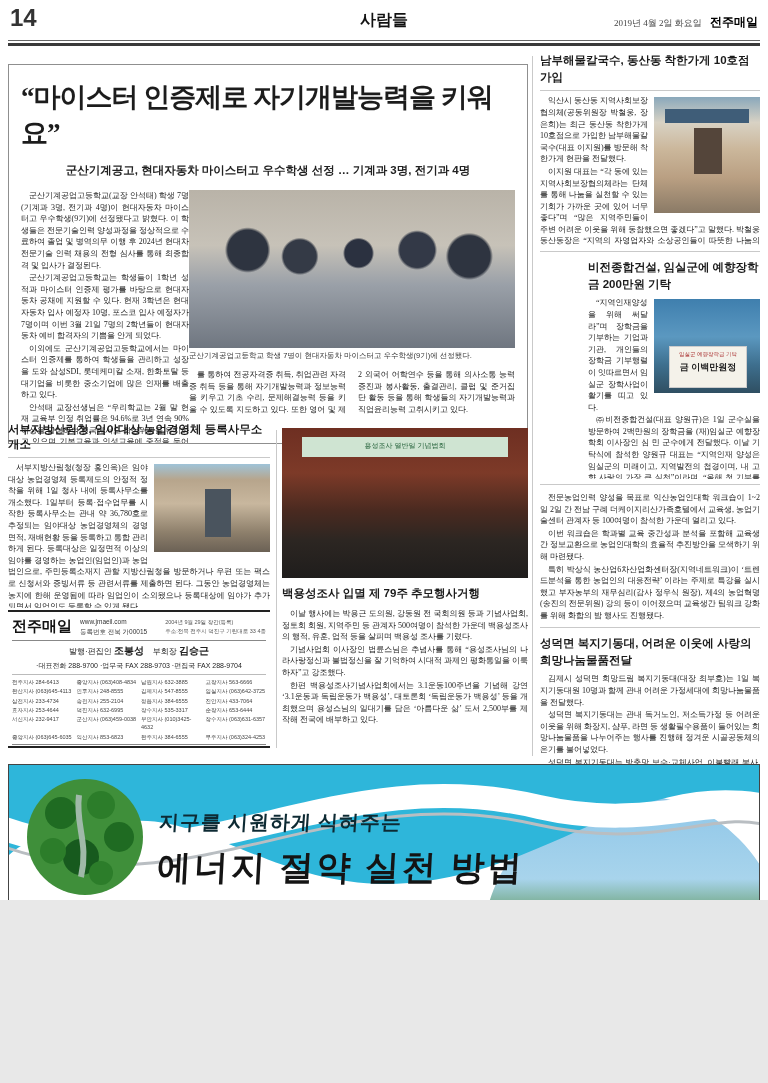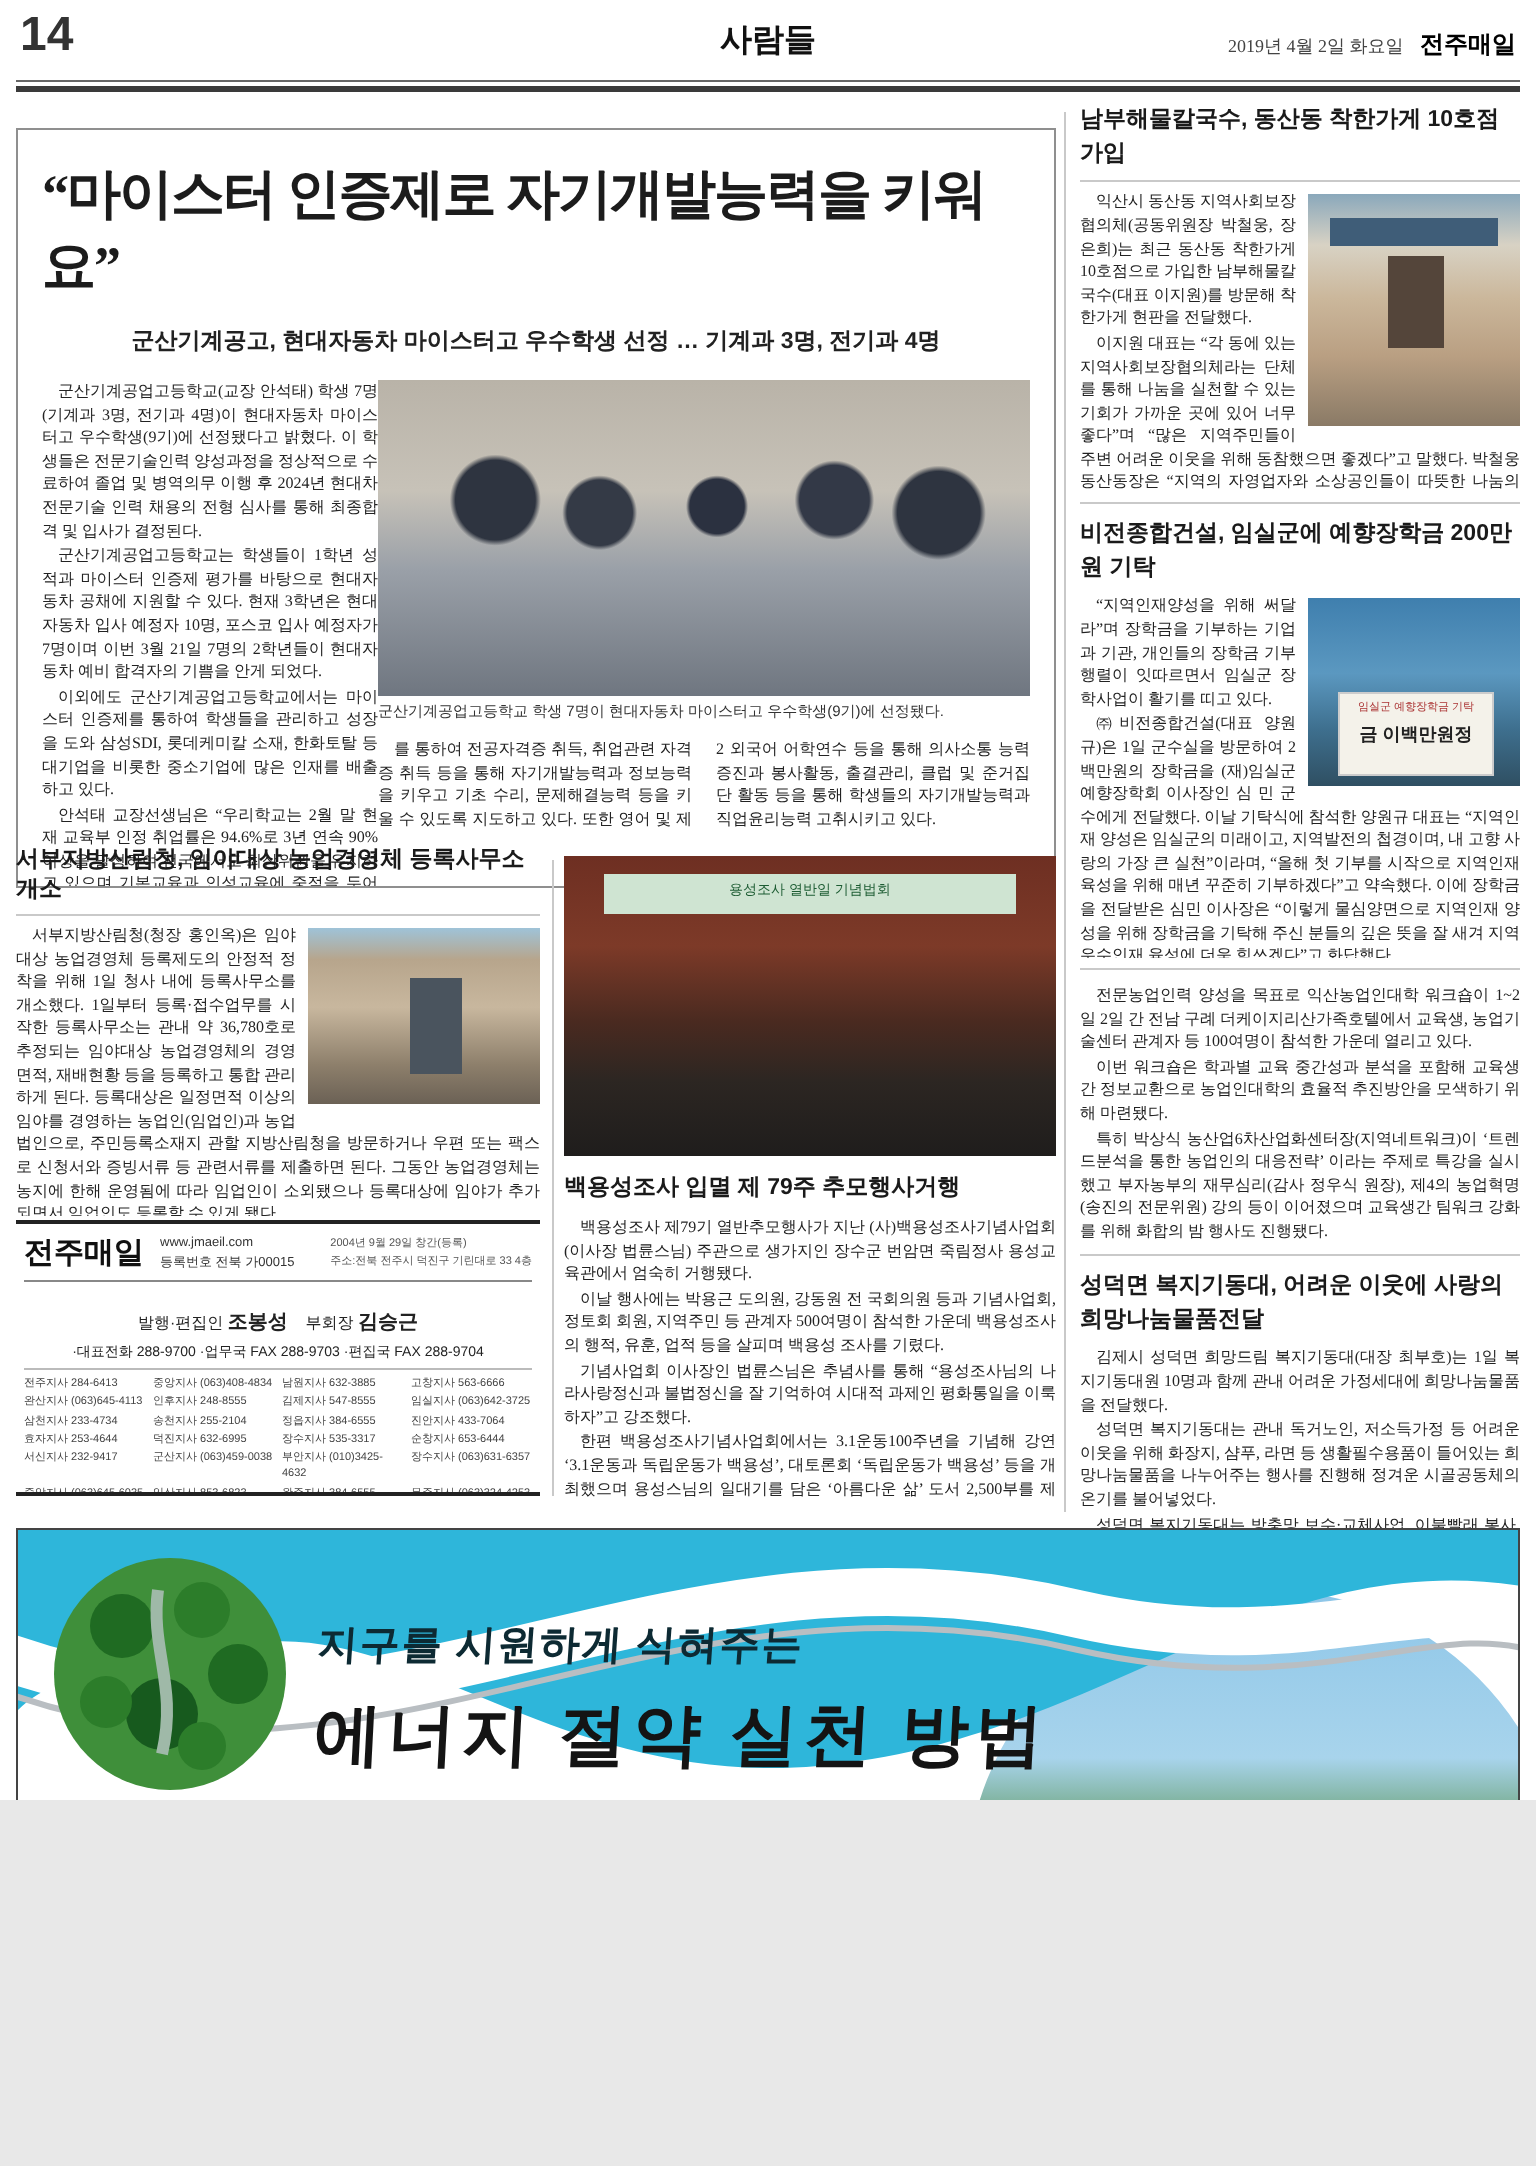--- a/index.html
+++ b/index.html
@@ -60,21 +60,21 @@
   .buddhist-h{margin-top:8px;}
   .buddhist-body{font-size:8px;line-height:1.45;margin-top:2px;}
   
   .mast{position:absolute;left:8px;top:610px;width:262px;height:138px;border-top:2px solid #222;
         border-bottom:2px solid #222;box-sizing:border-box;padding:5px 4px 2px 4px;
         font-family:"Liberation Sans",sans-serif;overflow:hidden;}
   .mast-row1{display:flex;align-items:center;gap:8px;}
   .mast-logo{font-family:"Liberation Serif",serif;font-weight:bold;font-size:15px;color:#111;}
   .mast-web{font-size:6.5px;color:#333;line-height:1.4;}
   .mast-est{font-size:5.5px;color:#555;line-height:1.5;margin-left:auto;text-align:left;}
-  .mast-pub{border-top:1px solid #888;margin-top:4px;padding-top:13px;text-align:center;font-size:8px;}
+  .mast-pub{border-top:1px solid #888;margin-top:4px;padding-top:3px;text-align:center;font-size:8px;}
   .mast-pub b{font-size:10px;}
   .mast-tel{text-align:center;font-size:7px;margin-top:3px;border-bottom:1px solid #bbb;padding-bottom:3px;}
   .mast-grid{display:grid;grid-template-columns:1fr 1fr 1fr 1fr;gap:1px 4px;font-size:5.5px;
              color:#444;margin-top:3px;line-height:1.5;}
   .mast-note{border-top:1px solid #888;margin-top:3px;padding-top:2px;font-size:5.8px;color:#333;
              text-align:center;}
   
   .rcol{position:absolute;left:540px;top:52px;width:220px;height:706px;
         font-size:8px;line-height:1.45;}
   .rart{overflow:hidden;padding-bottom:6px;}
@@ -164,21 +164,20 @@
 
     </div>
   </div>
 
   <div class="buddhist">
     <div class="photo buddhist-photo">
       <div class="buddhist-banner">용성조사 열반일 기념법회</div>
     </div>
     <div class="small-headline buddhist-h">백용성조사 입멸 제 79주 추모행사거행</div>
     <div class="buddhist-body">
-        <div class="para">백용성조사 제79기 열반추모행사가 지난 (사)백용성조사기념사업회(이사장 법륜스님) 주관으로 생가지인 장수군 번암면 죽림정사 용성교육관에서 엄숙히 거행됐다.</div>
         <div class="para">이날 행사에는 박용근 도의원, 강동원 전 국회의원 등과 기념사업회, 정토회 회원, 지역주민 등 관계자 500여명이 참석한 가운데 백용성조사의 행적, 유훈, 업적 등을 살피며 백용성 조사를 기렸다.</div>
         <div class="para">기념사업회 이사장인 법륜스님은 추념사를 통해 “용성조사님의 나라사랑정신과 불법정신을 잘 기억하여 시대적 과제인 평화통일을 이룩하자”고 강조했다.</div>
         <div class="para">한편 백용성조사기념사업회에서는 3.1운동100주년을 기념해 강연 ‘3.1운동과 독립운동가 백용성’, 대토론회 ‘독립운동가 백용성’ 등을 개최했으며 용성스님의 일대기를 담은 ‘아름다운 삶’ 도서 2,500부를 제작해 전국에 배부하고 있다.</div>
       </div>
 
   </div>
 
   <div class="mast">
     <div class="mast-row1">
       <div class="mast-logo">전주매일</div>
@@ -234,21 +233,21 @@
       <div class="hairline" style="height:1px;margin-bottom:4px;"></div>
       <div class="photo r-photo1"></div>
       <div>
           <div class="para">익산시 동산동 지역사회보장협의체(공동위원장 박철웅, 장은희)는 최근 동산동 착한가게 10호점으로 가입한 남부해물칼국수(대표 이지원)를 방문해 착한가게 현판을 전달했다.</div>
           <div class="para">이지원 대표는 “각 동에 있는 지역사회보장협의체라는 단체를 통해 나눔을 실천할 수 있는 기회가 가까운 곳에 있어 너무 좋다”며 “많은 지역주민들이 주변 어려운 이웃을 위해 동참했으면 좋겠다”고 말했다. 박철웅 동산동장은 “지역의 자영업자와 소상공인들이 따뜻한 나눔의 마음을 가지고 어려운 이웃을 돕는 일에 힘을 모아 주심에 진심으로 감사드린다”며 “앞으로도 지역사회에 아름다운 기부문화가 더욱 확산될 수 있도록 노력하겠다”고 말했다.</div>
         </div>
 
     </div>
     <div class="rsep"></div>
 
-    <div class="rart" style="height:214px;">
+    <div class="rart" style="height:214px;margin-left:48px;">
       <div class="small-headline">비전종합건설, 임실군에 예향장학금 200만원 기탁</div>
       <div class="photo r-photo2">
         <div class="r-sign">
           <div class="l1">임실군 예향장학금 기탁</div>
           <div class="l2">금 이백만원정</div>
         </div>
       </div>
       <div>
           <div class="para">“지역인재양성을 위해 써달라”며 장학금을 기부하는 기업과 기관, 개인들의 장학금 기부행렬이 잇따르면서 임실군 장학사업이 활기를 띠고 있다.</div>
           <div class="para">㈜비전종합건설(대표 양원규)은 1일 군수실을 방문하여 2백만원의 장학금을 (재)임실군 예향장학회 이사장인 심 민 군수에게 전달했다. 이날 기탁식에 참석한 양원규 대표는 “지역인재 양성은 임실군의 미래이고, 지역발전의 첩경이며, 내 고향 사랑의 가장 큰 실천”이라며, “올해 첫 기부를 시작으로 지역인재 육성을 위해 매년 꾸준히 기부하겠다”고 약속했다. 이에 장학금을 전달받은 심민 이사장은 “이렇게 물심양면으로 지역인재 양성을 위해 장학금을 기탁해 주신 분들의 깊은 뜻을 잘 새겨 지역 우수인재 육성에 더욱 힘쓰겠다”고 화답했다.</div>

